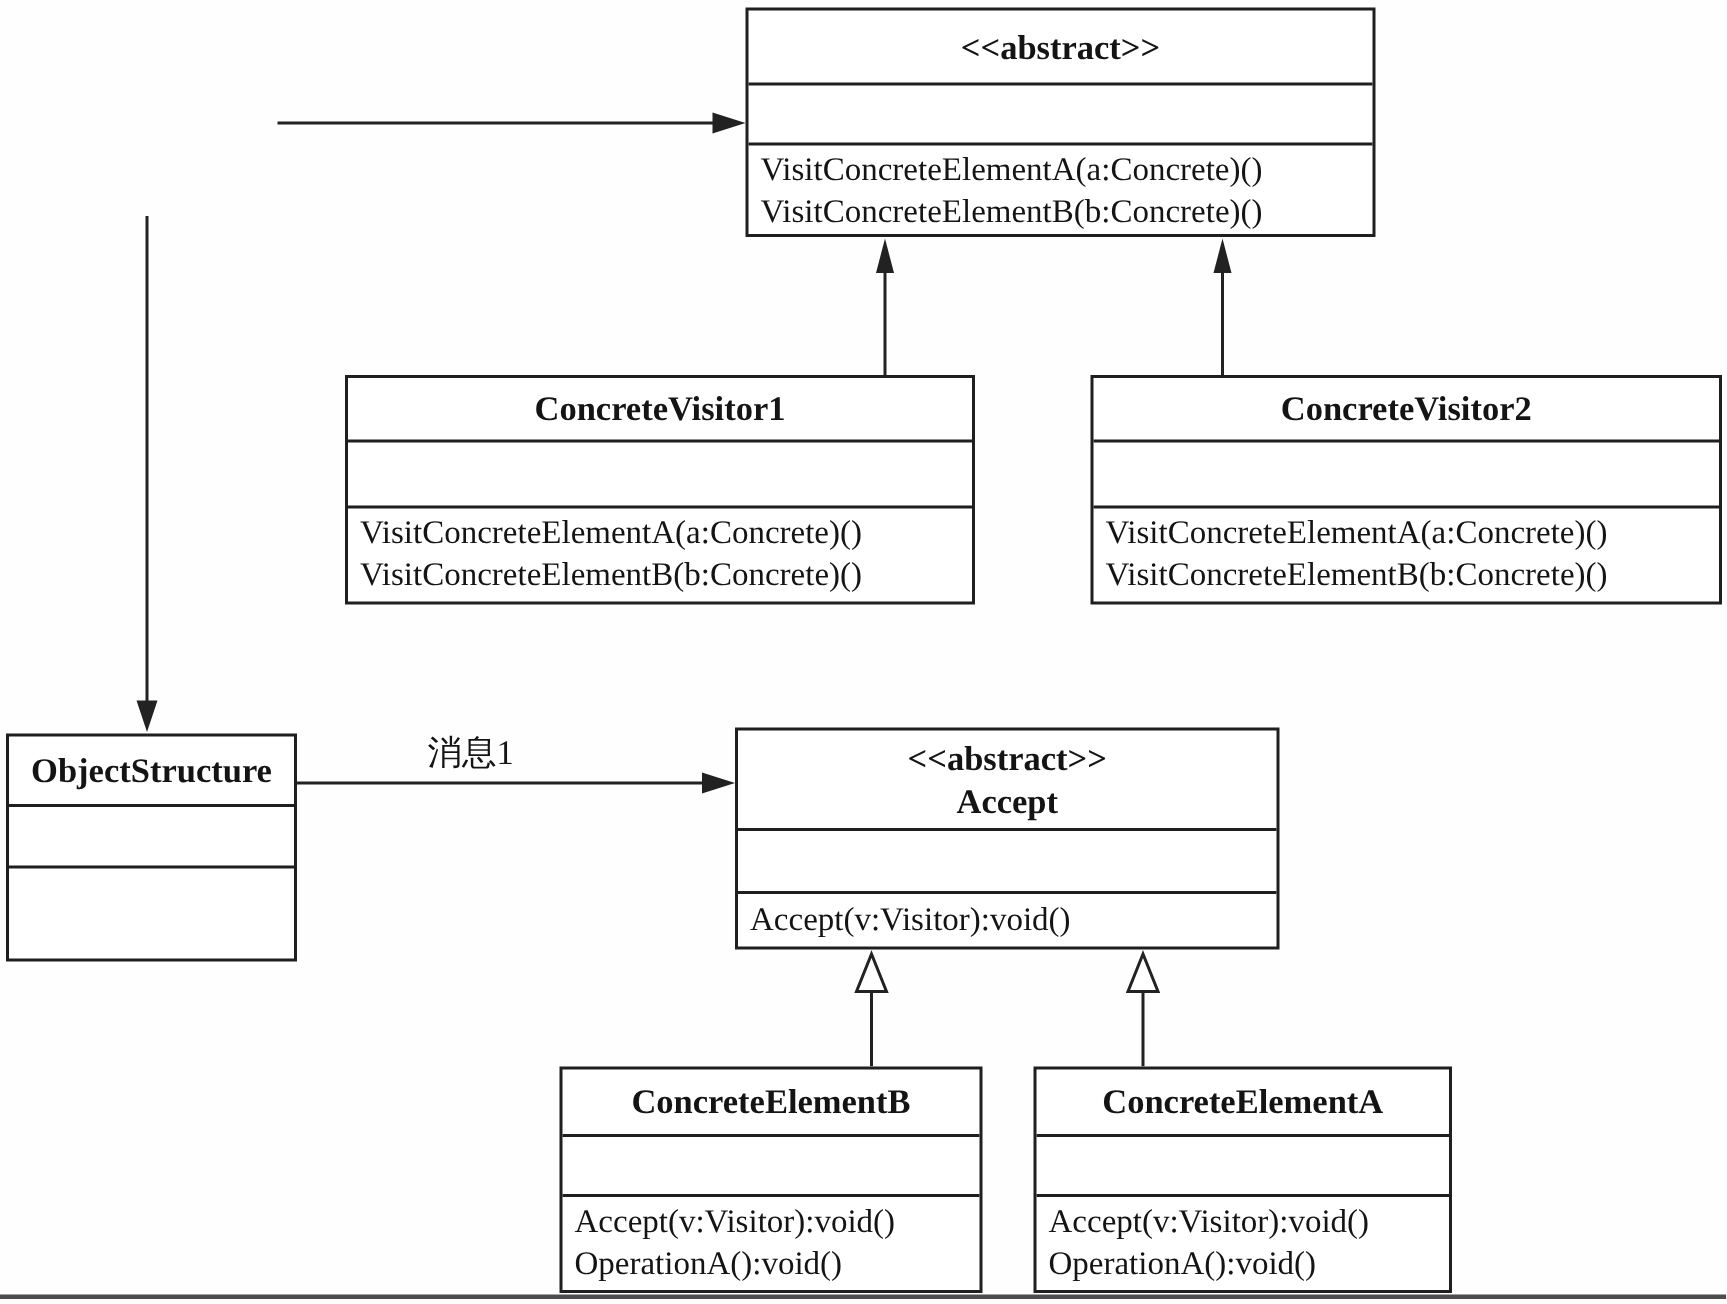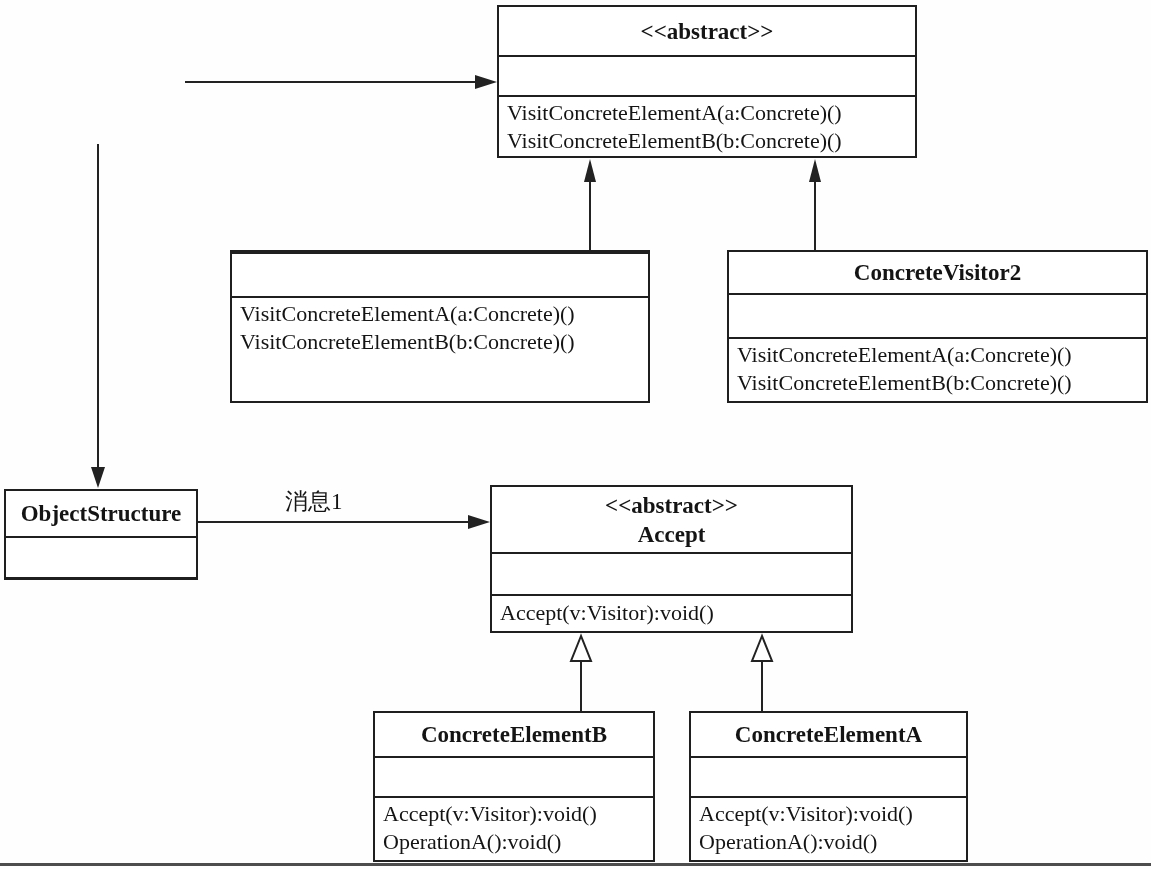--- a/index.html
+++ b/index.html
@@ -108,39 +108,42 @@
       <div>&lt;&lt;abstract&gt;&gt;</div>
     </div>
     <div class="cmp attrs" style="height:40px"></div>
     <div class="cmp methods">
       <div>VisitConcreteElementA(a:Concrete)()</div>
       <div>VisitConcreteElementB(b:Concrete)()</div>
     </div>
   </div>
 
   <div class="uml-class" style="left:230px; top:250px; width:420px; height:153px;">
+    <div class="cmp title" style="height:41px">
+      <div>ConcreteVisitor1</div>
+    </div>
     <div class="cmp attrs" style="height:44px"></div>
     <div class="cmp methods">
       <div>VisitConcreteElementA(a:Concrete)()</div>
       <div>VisitConcreteElementB(b:Concrete)()</div>
     </div>
   </div>
 
   <div class="uml-class" style="left:727px; top:250px; width:421px; height:153px;">
     <div class="cmp title" style="height:41px">
       <div>ConcreteVisitor2</div>
     </div>
     <div class="cmp attrs" style="height:44px"></div>
     <div class="cmp methods">
       <div>VisitConcreteElementA(a:Concrete)()</div>
       <div>VisitConcreteElementB(b:Concrete)()</div>
     </div>
   </div>
 
-  <div class="uml-class" style="left:4px; top:489px; width:194px; height:91px;">
+  <div class="uml-class" style="left:4px; top:489px; width:194px; height:152px;">
     <div class="cmp title" style="height:45px">
       <div>ObjectStructure</div>
     </div>
     <div class="cmp attrs" style="height:41px"></div>
     <div class="cmp methods"></div>
   </div>
 
   <div class="uml-class" style="left:490px; top:485px; width:363px; height:148px;">
     <div class="cmp title" style="height:65px; line-height:29px;">
       <div>&lt;&lt;abstract&gt;&gt;</div>

